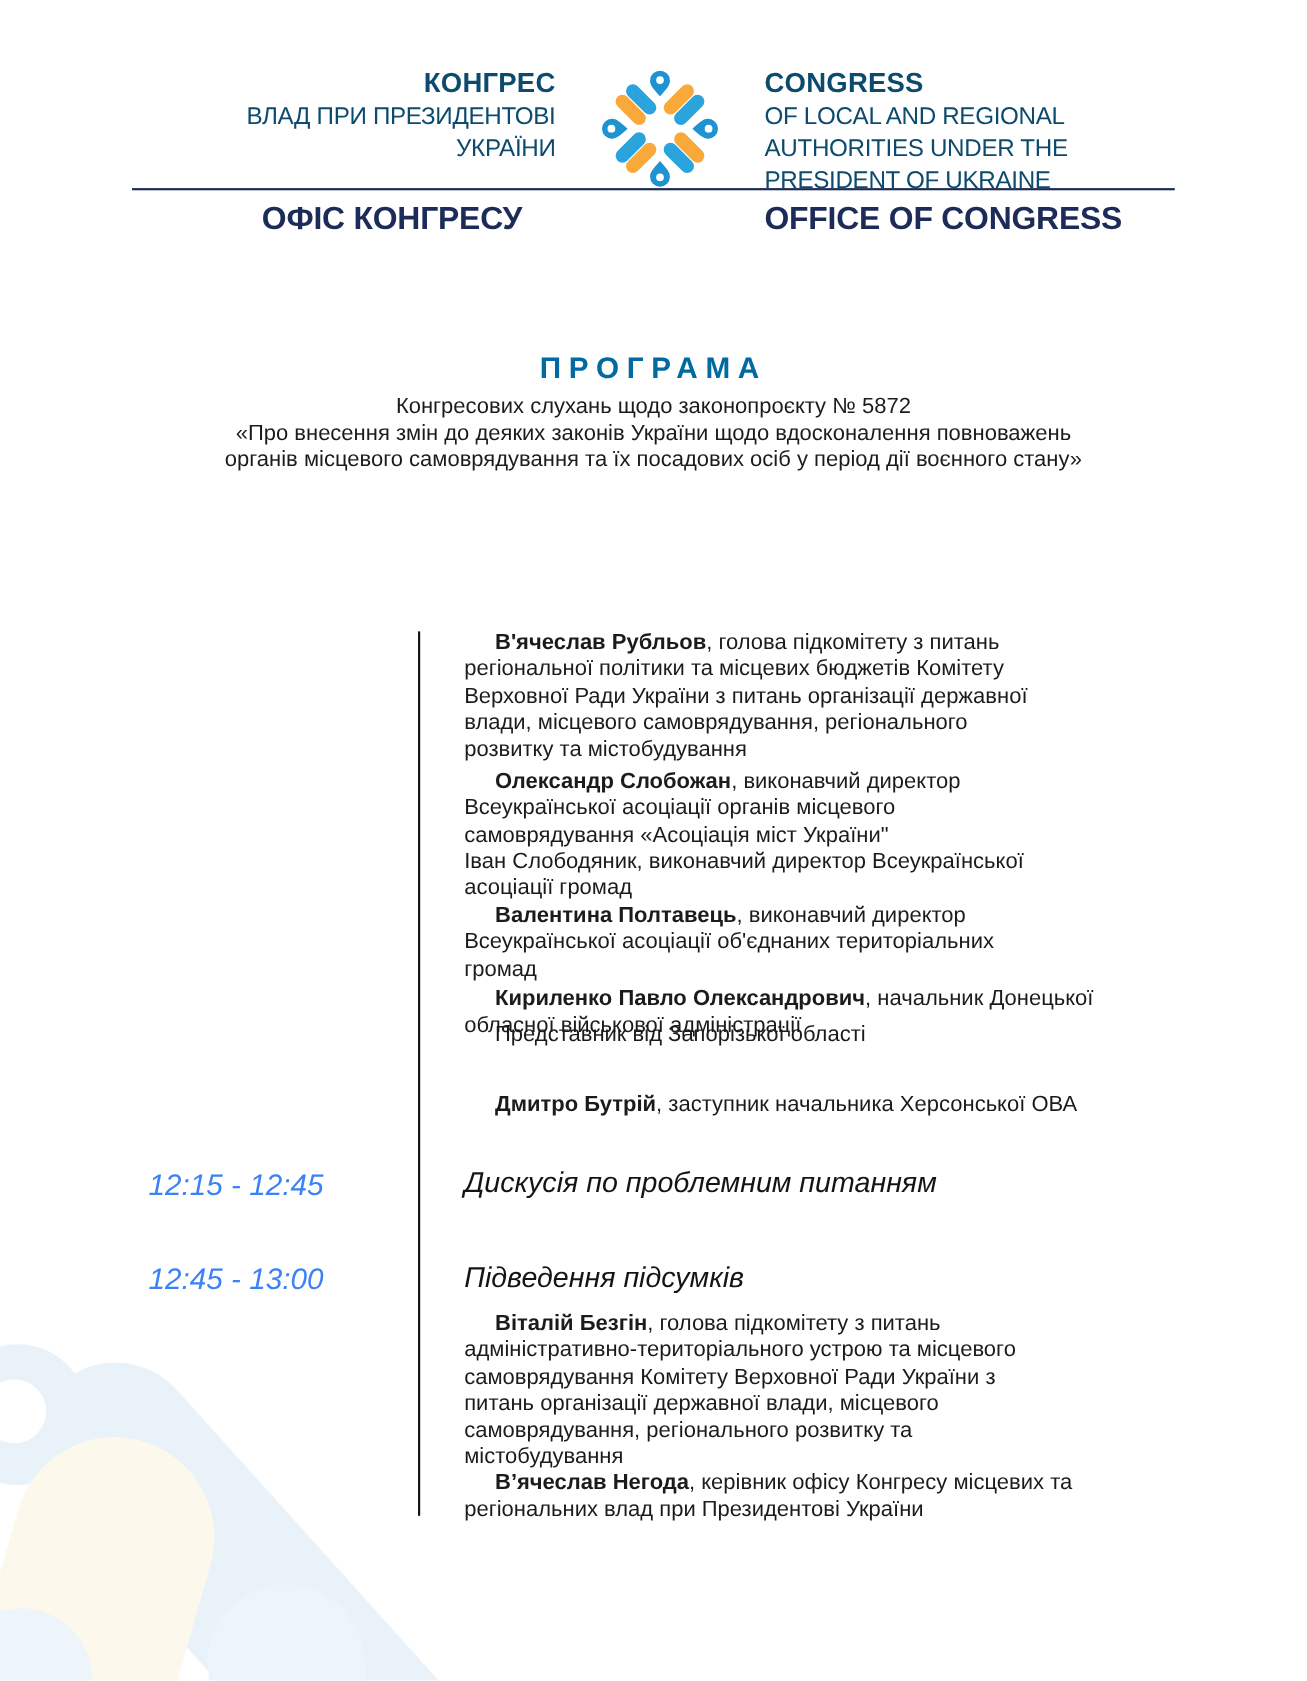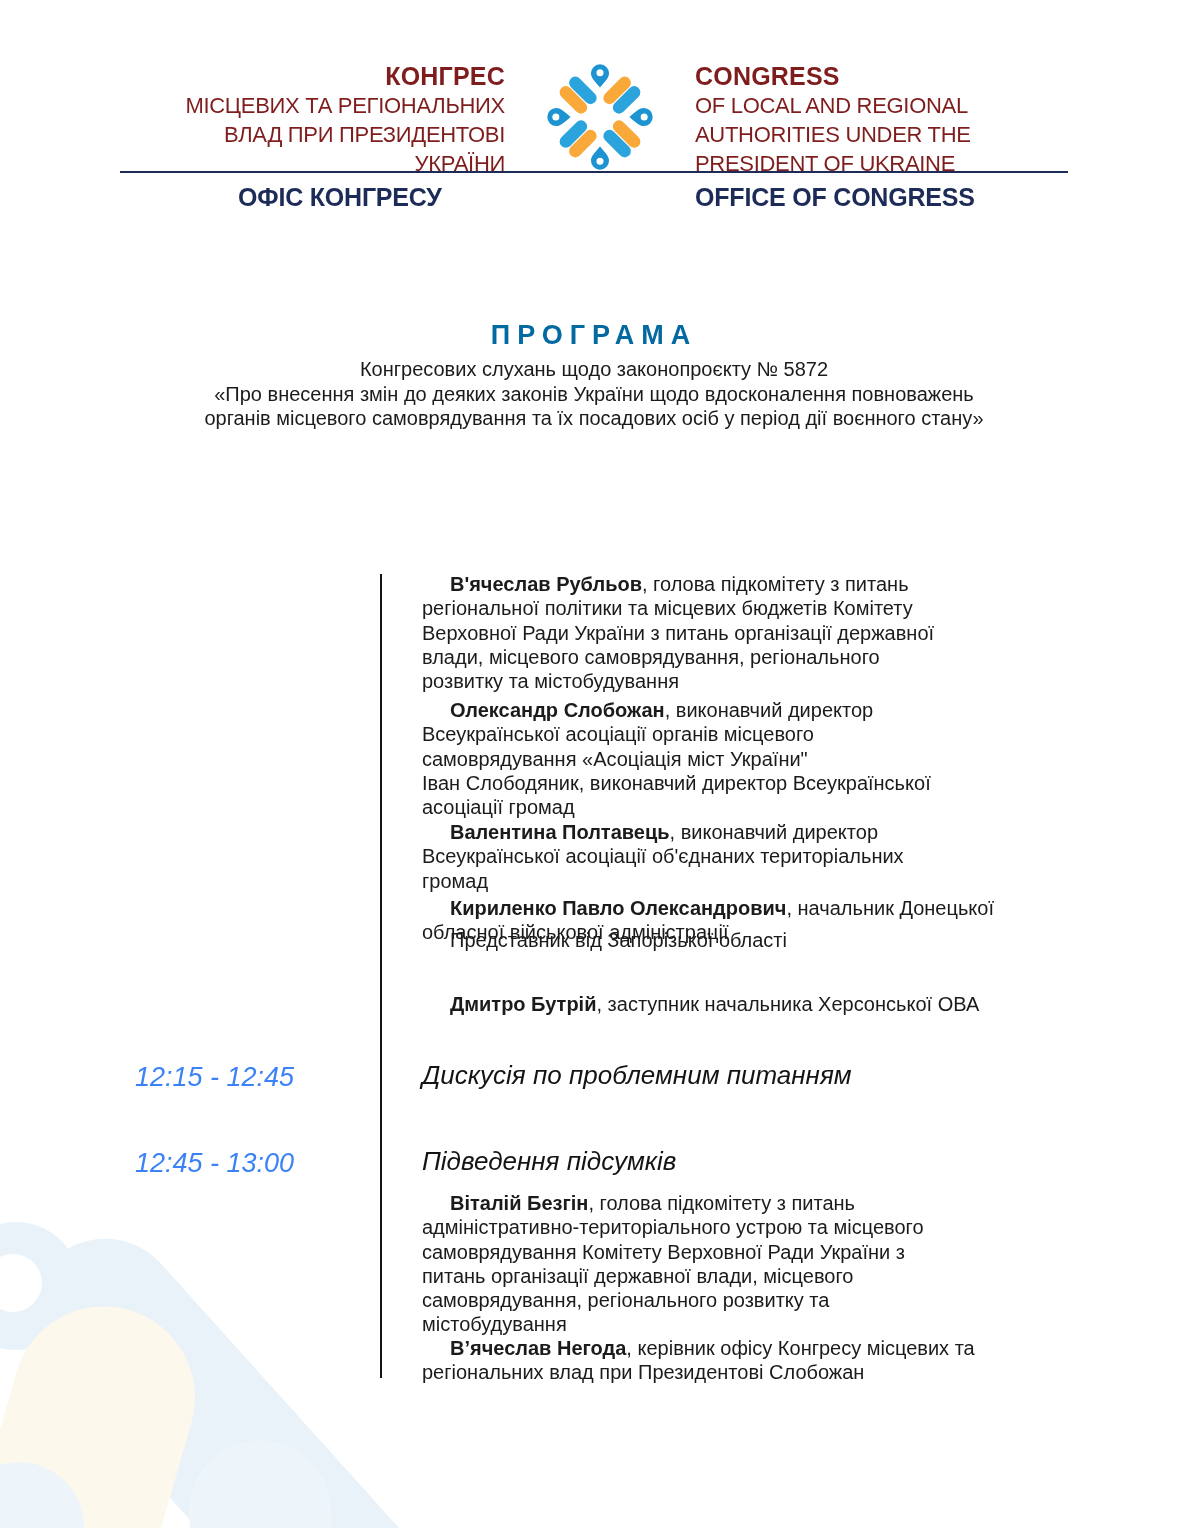--- a/index.html
+++ b/index.html
@@ -18,27 +18,27 @@
     background:#fdf8ec; transform:rotate(16deg); transform-origin:50% 0; }
   .wm-blue-b { left:196px; top:1440px; width:142px; height:280px;
     background:#eef5fa; transform:rotate(-6deg); }
   .wm-blue-c { left:-46px; top:1462px; width:130px; height:130px;
     border-radius:50%; background:#eef5fa; }
   .wm-ring   { left:-48px; top:1222px; width:128px; height:128px;
     border-radius:50%; background:#e9f2f9; }
   .wm-hole   { left:-16px; top:1254px; width:58px; height:58px;
     border-radius:50%; background:#ffffff; }
   
-  .org { position:absolute; color:#7f1d1d; line-height:29px; font-size:22px; font-weight:500; letter-spacing:-0.3px; }
+  .org { position:absolute; color:#0c4a6e; line-height:29px; font-size:22px; font-weight:500; letter-spacing:-0.3px; }
   .org-ua { top:62px; left:110px; width:395px; text-align:right; }
   .org-en { top:62px; left:695px; width:360px; text-align:left; }
   .org .big { font-size:25px; font-weight:700; letter-spacing:0.2px; }
   .logo { position:absolute; left:543px; top:60px; }
   .hdr-rule { position:absolute; left:120px; top:171px; width:948px; height:2px; background:#1c2b57; }
-  .office { position:absolute; top:183px; color:#1c2b57; font-size:25px; font-weight:700; letter-spacing:-0.2px; }
+  .office { position:absolute; top:183px; color:#1c2b57; font-size:29px; font-weight:700; letter-spacing:-0.2px; }
   .office-ua { left:238px; }
   .office-en { left:695px; }
   
   .doc-title { position:absolute; top:320px; left:0; width:100%; text-align:center;
     font-size:27px; font-weight:700; letter-spacing:7px; color:#0369a1; }
   .doc-sub { position:absolute; top:357px; left:0; width:100%; text-align:center;
     font-size:20px; line-height:24.5px; color:#1b1b1b; white-space:pre-line; }
   
   .vline { position:absolute; left:380px; top:574px; width:2px; height:804px; background:#141414; }
   .speaker { position:absolute; left:422px; width:652px; font-size:20px; line-height:24.3px; color:#1b1b1b; }
@@ -58,21 +58,20 @@
 
   <div class="wm wm-cap wm-blue-a"></div>
   <div class="wm wm-ring"></div>
   <div class="wm wm-hole"></div>
   <div class="wm wm-cap wm-cream"></div>
   <div class="wm wm-cap wm-blue-b"></div>
   <div class="wm wm-blue-c"></div>
 
   <div class="org org-ua">
     <div class="big">КОНГРЕС</div>
-    <div>МІСЦЕВИХ ТА РЕГІОНАЛЬНИХ</div>
     <div>ВЛАД ПРИ ПРЕЗИДЕНТОВІ</div>
     <div>УКРАЇНИ</div>
   </div>
 
   <svg class="logo" viewBox="0 0 120 120" width="114" height="114" aria-hidden="true">
     <g stroke-linecap="round" fill="none" stroke-width="13">
       <line x1="34" y1="24" x2="50" y2="40" stroke="#2BA4DD"></line>
       <line x1="24" y1="34" x2="40" y2="50" stroke="#F9A83A"></line>
       <line x1="86" y1="24" x2="70" y2="40" stroke="#F9A83A"></line>
       <line x1="96" y1="34" x2="80" y2="50" stroke="#2BA4DD"></line>
@@ -143,15 +142,15 @@
   <div class="sess-title h2">Підведення підсумків</div>
 
   <p class="speaker p7"><span class="nm">Віталій Безгін</span><span class="ds">, голова підкомітету з питань
 адміністративно-територіального устрою та місцевого
 самоврядування Комітету Верховної Ради України з
 питань організації державної влади, місцевого
 самоврядування, регіонального розвитку та
 містобудування</span></p>
 
   <p class="speaker p8"><span class="nm">В’ячеслав Негода</span><span class="ds">, керівник офісу Конгресу місцевих та
-регіональних влад при Президентові Слобожан</span></p>
+регіональних влад при Президентові України</span></p>
 
 </div>
 
 </body></html>

